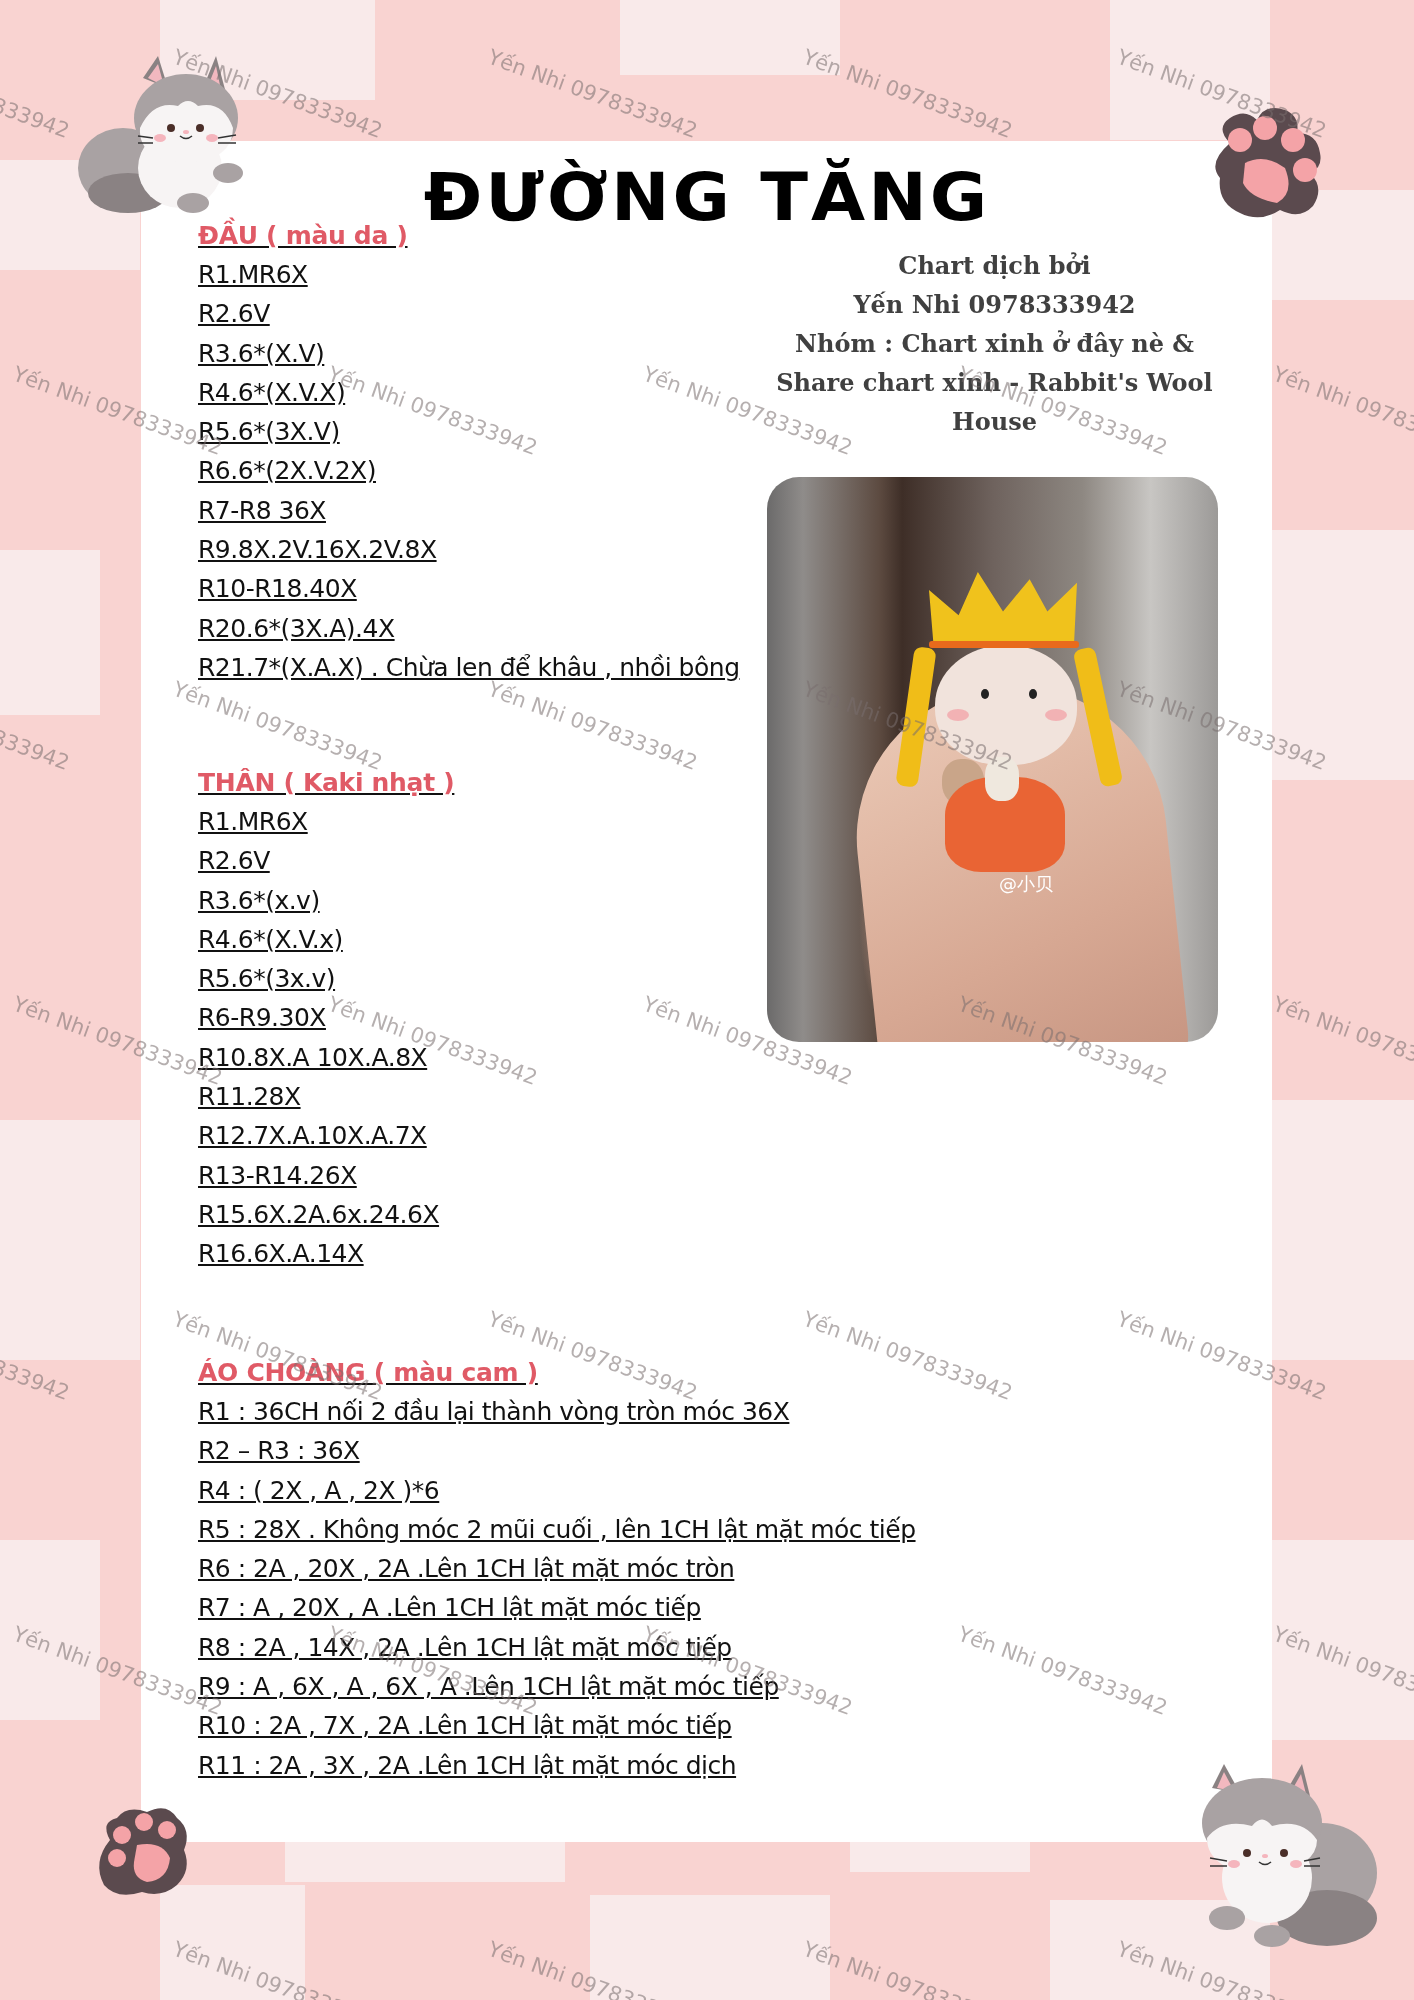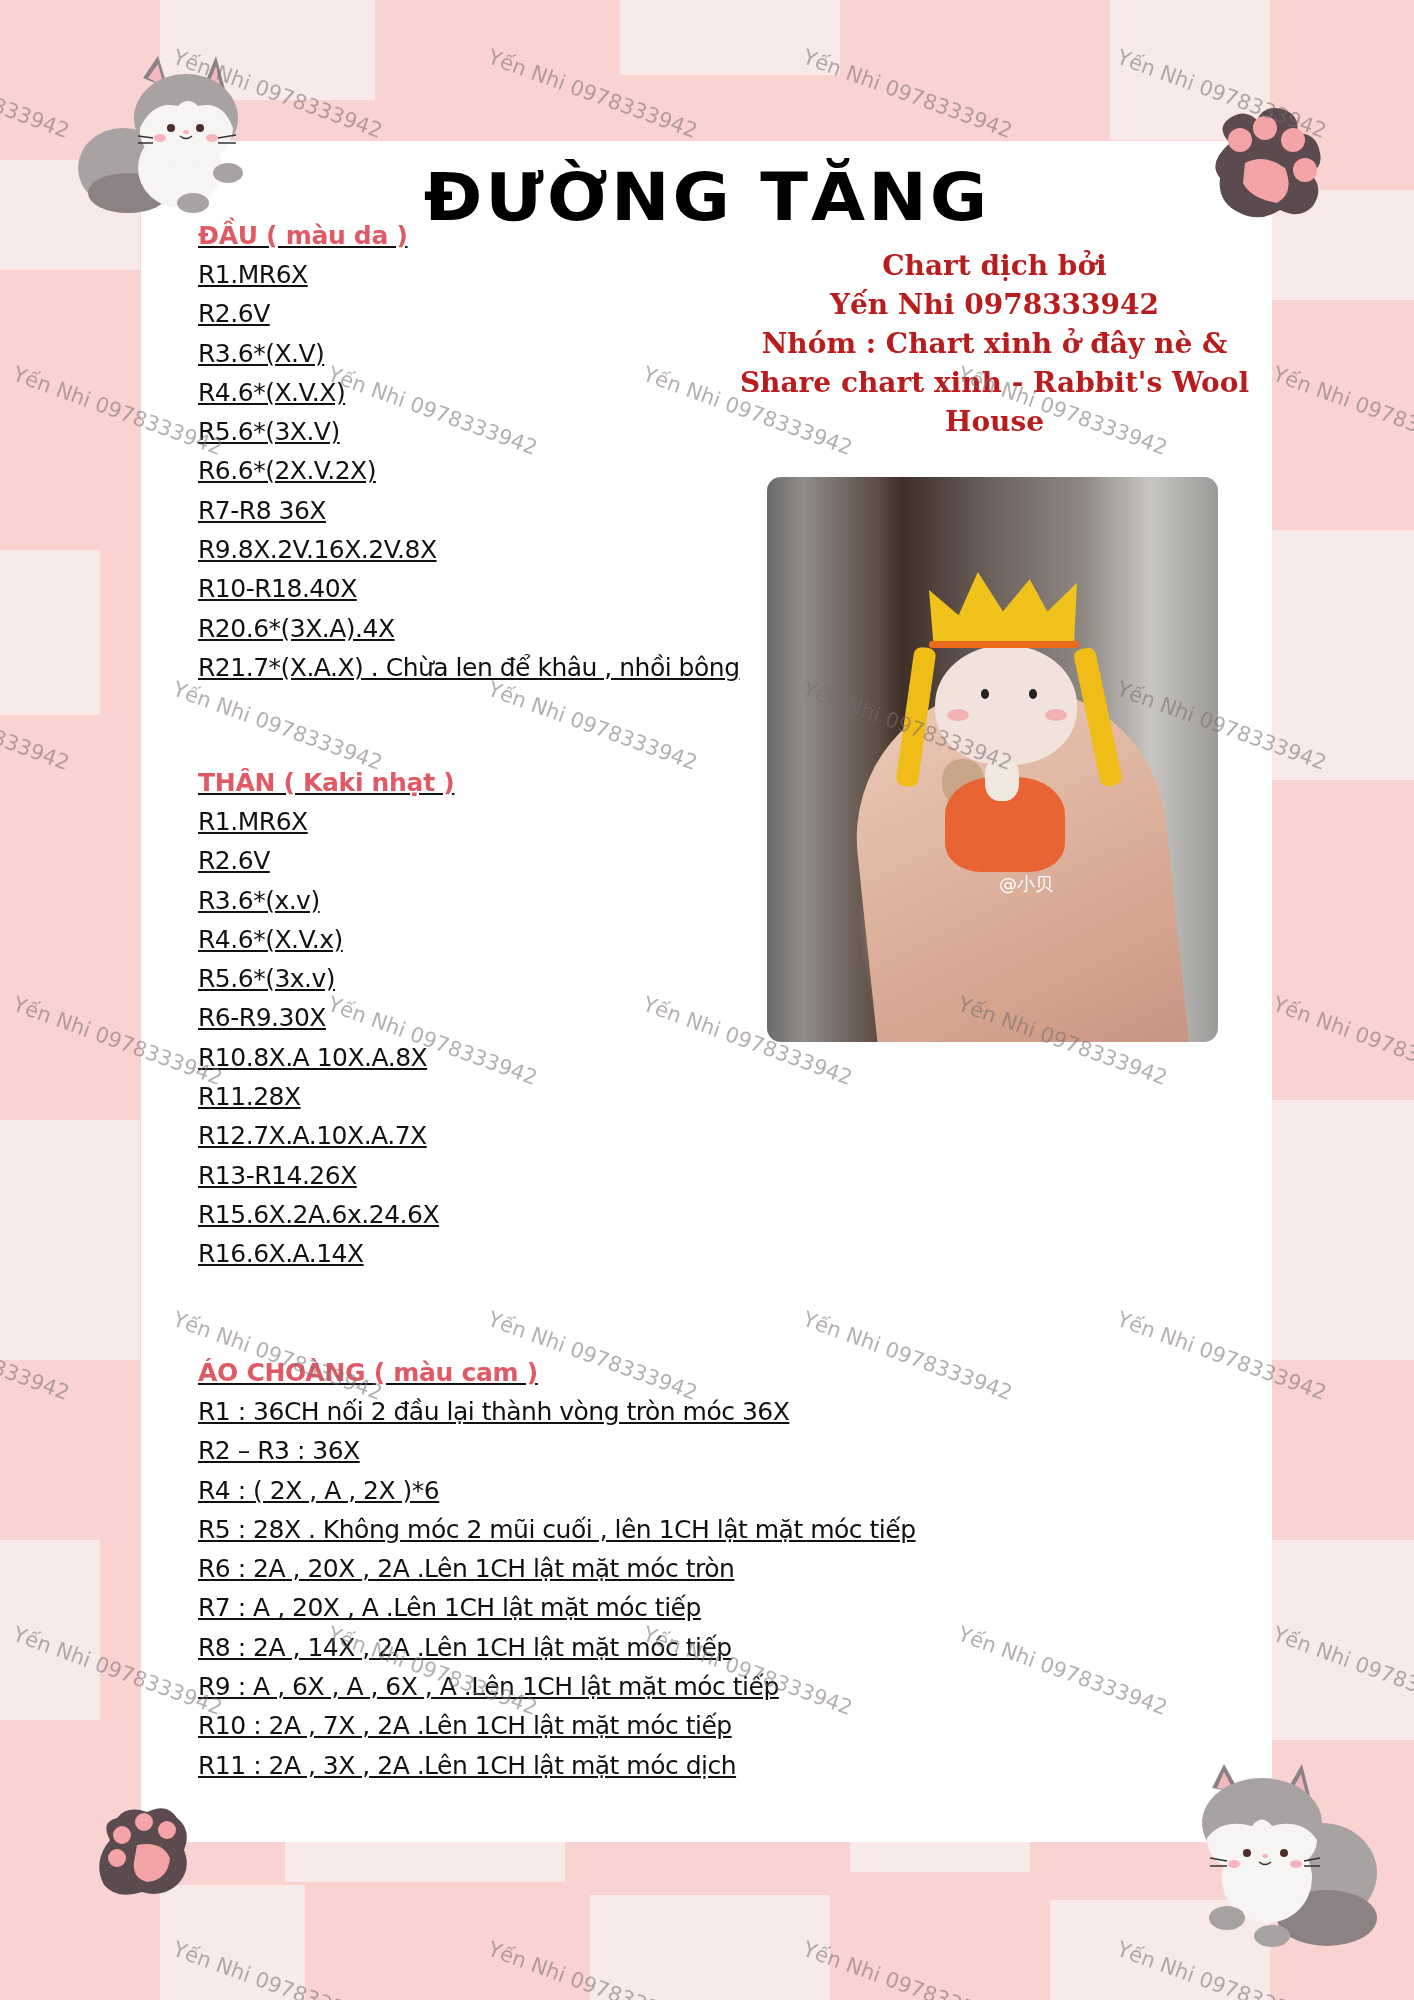--- a/index.html
+++ b/index.html
@@ -1,26 +1,26 @@
 <!DOCTYPE html>
 <html><head>
 <meta charset="utf-8">
 <style>
   html,body{margin:0;padding:0;}
   body{width:1414px;height:2000px;position:relative;overflow:hidden;background:#f9d3d1;font-family:"Liberation Sans",sans-serif;}
   .bg{position:absolute;inset:0;overflow:hidden;}
   .tile{position:absolute;background:#f9eaea;}
   .card{position:absolute;left:141px;top:141px;width:1131px;height:1701px;background:#ffffff;}
   .title{position:absolute;left:0;top:162px;width:1414px;text-align:center;font-family:"DejaVu Sans",sans-serif;font-weight:900;font-size:70px;letter-spacing:3px;color:#000;line-height:1;transform:scaleY(0.95);}
-  .credit{position:absolute;left:722px;top:246px;width:545px;text-align:center;font-family:"DejaVu Serif",serif;font-weight:bold;font-size:28px;line-height:39px;color:#b91c1c;}
+  .credit{position:absolute;left:722px;top:246px;width:545px;text-align:center;font-family:"DejaVu Serif",serif;font-weight:bold;font-size:24px;line-height:39px;color:#404040;}
   .credit div{white-space:nowrap;}
   .section{position:absolute;left:198px;font-family:"DejaVu Sans",sans-serif;font-size:25px;color:#111;text-decoration:underline;}
   .section h2{margin:0;font-size:25px;font-weight:bold;color:#e05a66;line-height:39px;letter-spacing:-0.3px;}
   .section .row{line-height:39.3px;white-space:nowrap;letter-spacing:-0.5px;}
-  .photo{position:absolute;left:767px;top:477px;width:451px;height:565px;border-radius:14px;overflow:hidden;
+  .photo{position:absolute;left:767px;top:477px;width:451px;height:565px;border-radius:32px;overflow:hidden;
     background:
       radial-gradient(ellipse 190px 280px at 52% 78%, #e0b8a4 0%, #d2a38e 55%, rgba(0,0,0,0) 75%),
       linear-gradient(90deg,#6b6a6a 0%,#8f8c8a 8%,#5c4a40 25%,#3e2e27 30%,#6e625d 50%,#8e8882 70%,#c8c6c3 85%,#9c9a98 100%);}
   .photo .hand{position:absolute;left:96px;top:210px;width:310px;height:420px;border-radius:150px 150px 60px 60px;background:linear-gradient(160deg,#eccbb8,#d7a893 60%,#c3917e);transform:rotate(-6deg);}
   .photo .crown{position:absolute;left:162px;top:95px;width:148px;height:72px;background:#f0c21c;clip-path:polygon(0 25%,20% 60%,33% 0,50% 55%,68% 10%,80% 55%,100% 15%,98% 100%,3% 100%);}
   .photo .band{position:absolute;left:162px;top:164px;width:150px;height:7px;background:#e86a1c;border-radius:3px;}
   .photo .head{position:absolute;left:168px;top:168px;width:142px;height:120px;border-radius:50% 50% 46% 46%;background:#f1e3dc;}
   .photo .flapL{position:absolute;left:138px;top:170px;width:22px;height:140px;background:#f0bd18;border-radius:8px;transform:rotate(8deg);}
   .photo .flapR{position:absolute;left:320px;top:170px;width:22px;height:140px;background:#f0bd18;border-radius:8px;transform:rotate(-12deg);}
   .photo .eyeL,.photo .eyeR{position:absolute;top:212px;width:8px;height:10px;background:#222;border-radius:50%;}

